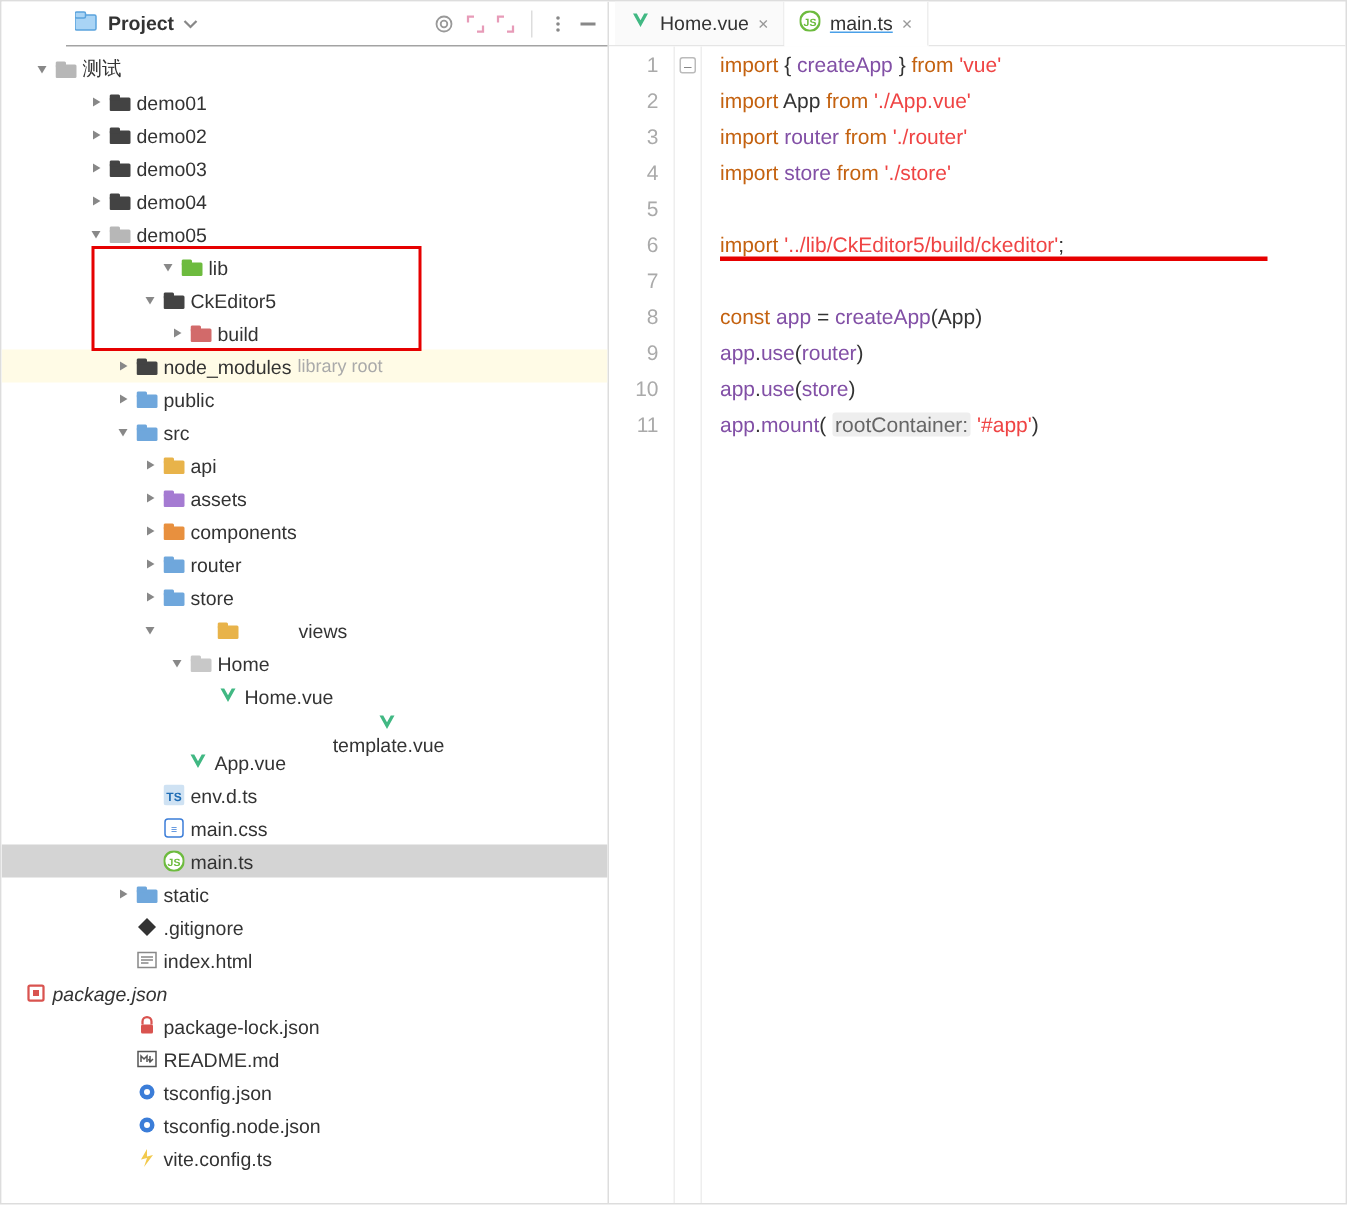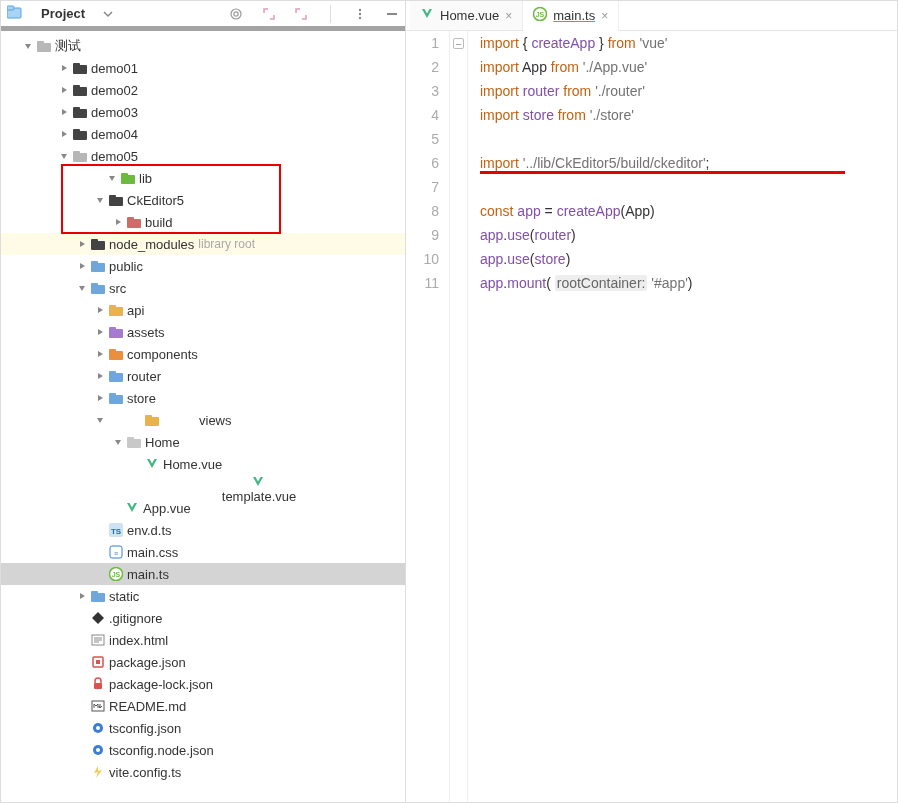--- a/index.html
+++ b/index.html
@@ -1,18 +1,18 @@
 <!DOCTYPE html>
 <html><head>
 <meta charset="utf-8">
 <style>
   * { box-sizing: border-box; margin: 0; padding: 0; font-family: "Segoe UI", Arial, sans-serif; }
   body { background: #fff; display: flex; width: 898px; height: 803px; border: 1px solid #ddd; overflow: hidden; font-size: 13px; }
   .sidebar { width: 405px; border-right: 1px solid #ddd; display: flex; flex-direction: column; background: #fff; }
-  .sidebar-header { height: 30px; border-bottom: 5px solid #a3a3a3; display: flex; align-items: center; padding: 0 6px; gap: 18px; }
+  .sidebar-header { height: 30px; border-bottom: 1px solid #a3a3a3; display: flex; align-items: center; padding: 0 6px; gap: 6px; margin-left: 43px; }
   .sidebar-header .title { font-weight: 600; color: #333; }
   .sidebar-header .spacer { flex: 1; }
   .sidebar-header svg, .sidebar-header .sep { flex-shrink: 0; }
   .sep { width: 1px; height: 18px; background: #ddd; margin: 0 4px; }
   .tree { flex: 1; overflow: auto; padding: 4px 0; }
   .node { display: flex; align-items: center; height: 22px; white-space: nowrap; color: #333; }
   .node.selected { background: #d4d4d4; }
   .node.libroot { background: #fffbe6; }
   .node .arrow { width: 14px; display: inline-flex; justify-content: center; align-items: center; }
   .node .icon { width: 18px; display: inline-flex; justify-content: center; align-items: center; }
@@ -27,21 +27,21 @@
   .tab.active { background: #fff; border-bottom: 1px solid #fff; margin-bottom:-1px; }
   .tab .close { color: #999; font-size: 12px; }
   .tab.active .label { text-decoration: underline; text-decoration-color: #4aa0e8; }
   .code-area { flex: 1; display: flex; font-family: "JetBrains Mono","Consolas",monospace; font-size: 14px; line-height: 24px; }
   .gutter-collapse { width: 18px; border-right: 1px solid #eee; background: #fff; position: relative; }
   .foldmark { position:absolute; left:3px; width:11px; height:11px; border:1px solid #bbb; border-radius:2px; font-size:9px; display:flex; align-items:center; justify-content:center; color:#777; background:#fff;}
   .gutter { width: 44px; text-align: right; color: #aaa; padding-right: 10px; border-right: 1px solid #eee; background: #fff; }
   .code { flex: 1; padding-left: 12px; position: relative; background:#fff; color:#333; }
   .kw { color: #c46210; }
   .fn { color: #8250a6; }
-  .str { color: #737373; }
+  .str { color: #ef4444; }
   .purple { color: #8250a6; }
   .param { background: #eee; color:#666; padding:0 2px; border-radius:2px; }
   .underline-red { position: absolute; height: 3px; background: #e60000; }
   
   .chev { width:10px; height:10px; }
 </style>
 </head>
 <body>
 
 <div class="sidebar">
@@ -430,21 +430,21 @@
         <div class="node" style="padding-left: 74px;">
           <span class="arrow"></span>
           <span class="icon">
             <svg width="14" height="14">
               <rect x="1" y="2" width="12" height="10" fill="none" stroke="#888"></rect>
               <path d="M3 5h8M3 7h8M3 9h5" stroke="#888"></path>
             </svg>
           </span>
           <span class="label">index.html</span>
         </div>
-        <div class="node" style="padding-left: 74px;">
+        <div class="node" style=" font-style: italic;">
           <span class="arrow"></span>
           <span class="icon">
             <svg width="14" height="14">
               <rect x="2" y="2" width="10" height="10" rx="1" fill="#fff" stroke="#d9534f" stroke-width="1.5"></rect>
               <rect x="5" y="5" width="4" height="4" fill="#d9534f"></rect>
             </svg>
           </span>
           <span class="label">package.json</span>
         </div>
         <div class="node" style="padding-left: 74px;">

